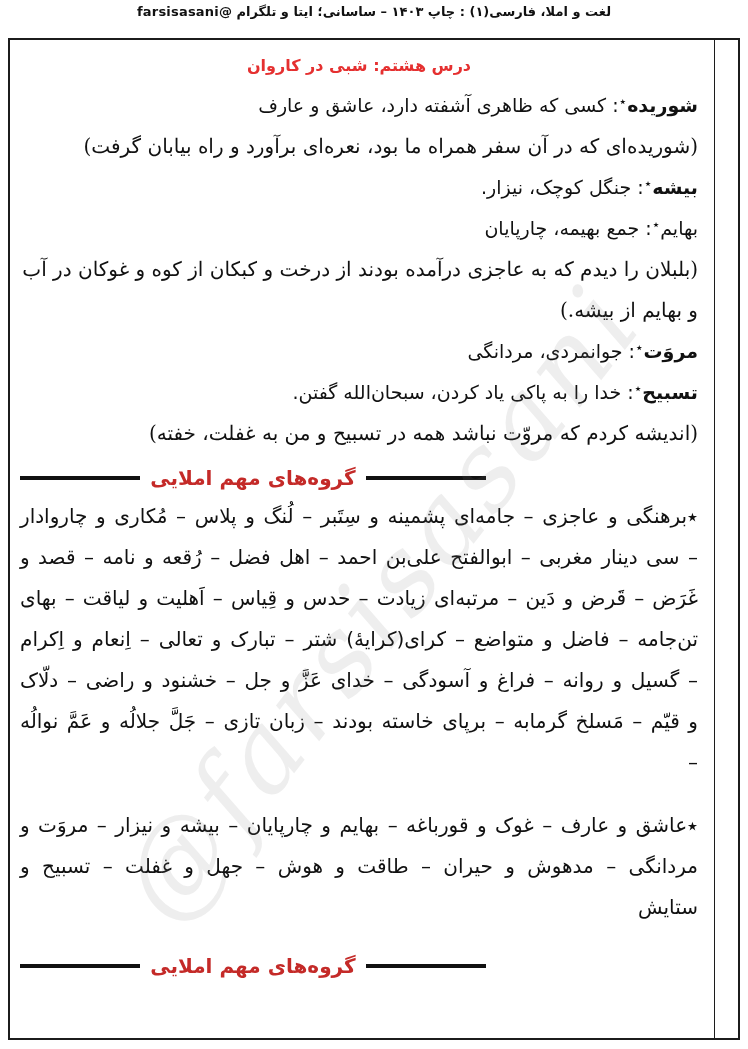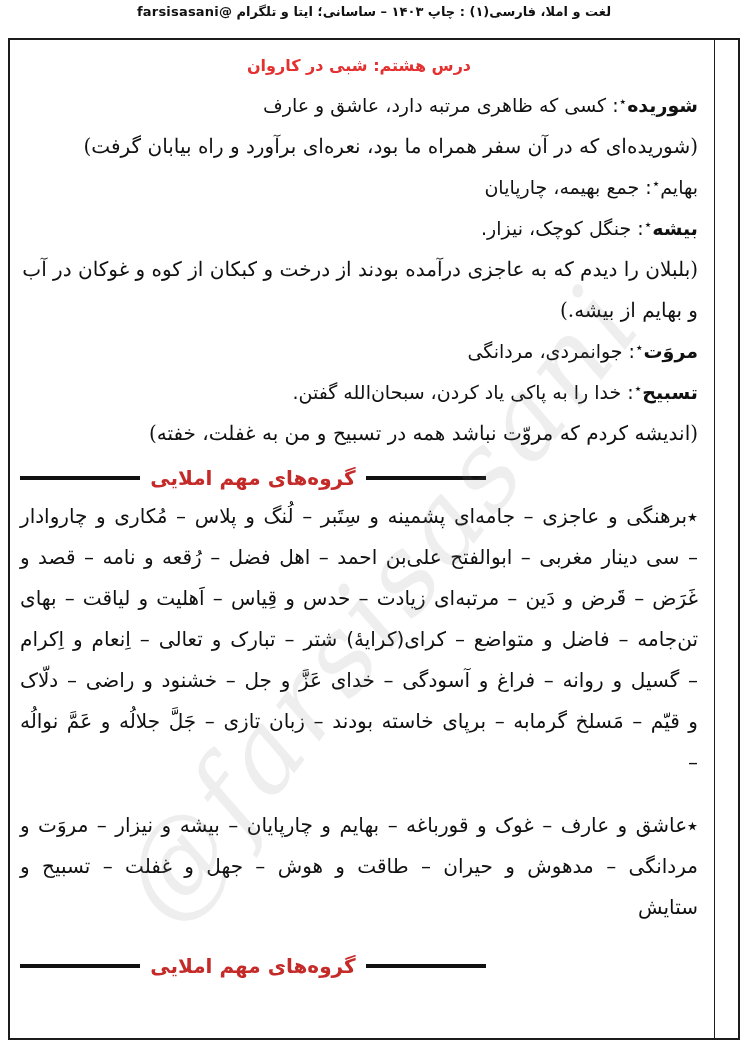--- a/index.html
+++ b/index.html
@@ -122,28 +122,28 @@
 
 <div class="frame">
   <div class="content">
 
     <div class="watermark">@farsisasani</div>
 
     <h1 class="lesson-title">درس هشتم: شبی در کاروان</h1>
 
     <div class="defs">
 
-      <p class="def"><span class="word">شوریده</span><sup class="star">٭</sup><span class="meaning">: کسی که ظاهری مرتبه دارد، عاشق و عارف</span></p>
+      <p class="def"><span class="word">شوریده</span><sup class="star">٭</sup><span class="meaning">: کسی که ظاهری آشفته دارد، عاشق و عارف</span></p>
 
       <p class="note">(شوریده‌ای که در آن سفر همراه ما بود، نعره‌ای برآورد و راه بیابان گرفت)</p>
 
 
+      <p class="def"><span class="word">بیشه</span><sup class="star">٭</sup><span class="meaning">: جنگل کوچک، نیزار.</span></p>
+
       <p class="def"><span class="word word--regular">بهایم</span><sup class="star">٭</sup><span class="meaning">: جمع بهیمه، چارپایان</span></p>
-
-      <p class="def"><span class="word">بیشه</span><sup class="star">٭</sup><span class="meaning">: جنگل کوچک، نیزار.</span></p>
 
       <p class="note">(بلبلان را دیدم که به عاجزی درآمده بودند از درخت و کبکان از کوه و غوکان در آب و بهایم از بیشه.)</p>
 
       <p class="def"><span class="word">مروَت</span><sup class="star">٭</sup><span class="meaning">: جوانمردی، مردانگی</span></p>
 
       <p class="def"><span class="word">تسبیح</span><sup class="star">٭</sup><span class="meaning">: خدا را به پاکی یاد کردن، سبحان‌الله گفتن.</span></p>
 
       <p class="note">(اندیشه کردم که مروّت نباشد همه در تسبیح و من به غفلت، خفته)</p>
 
     </div>

